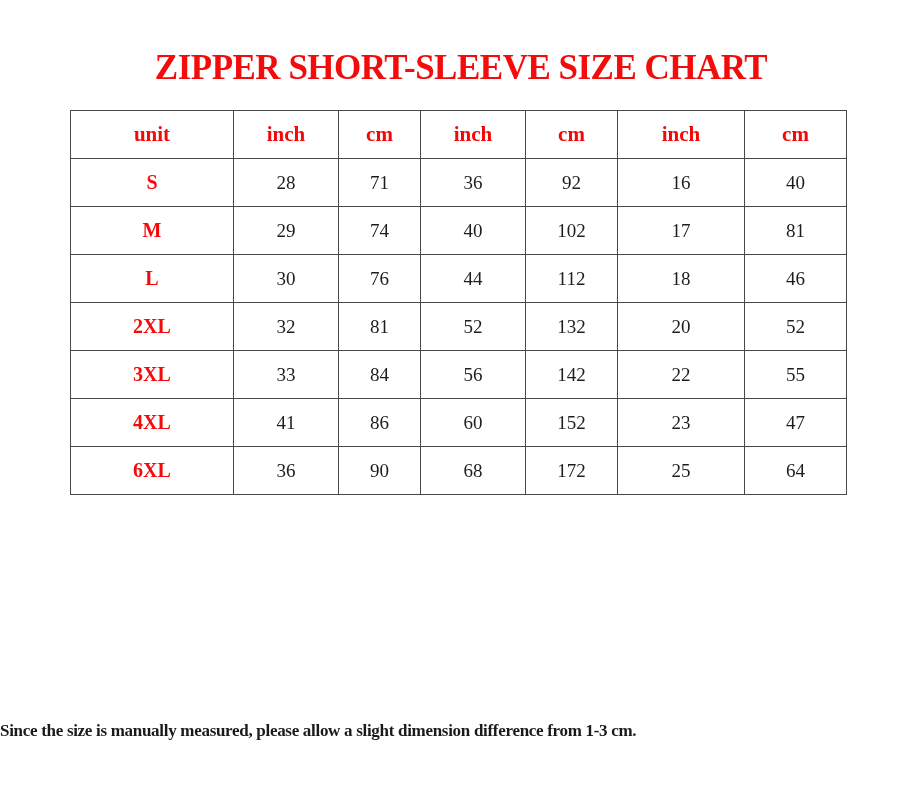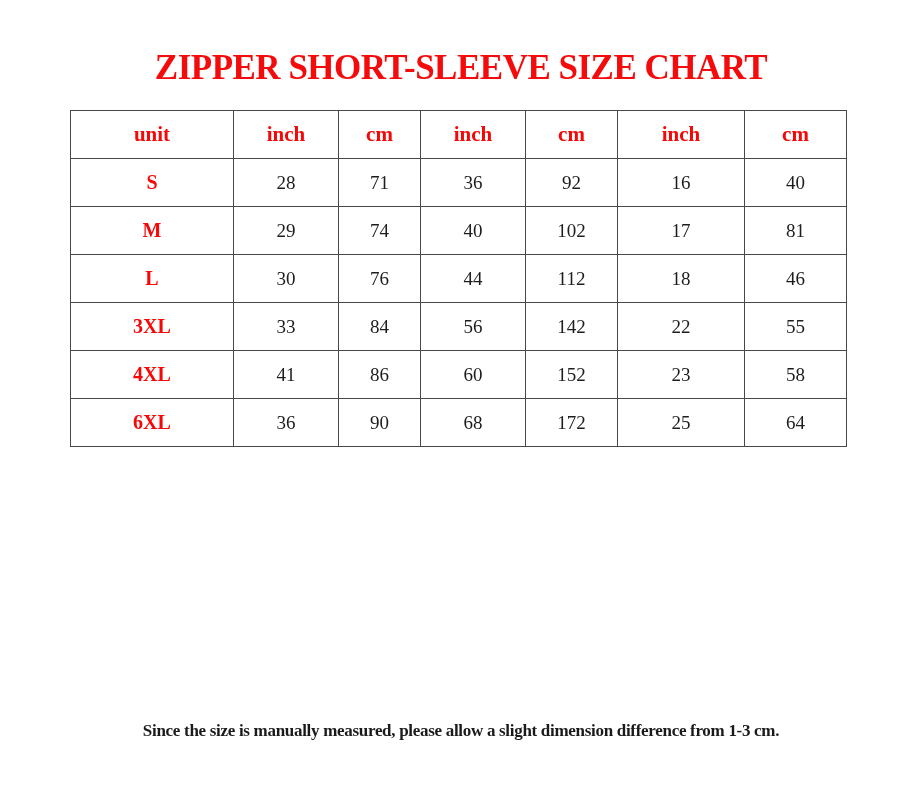--- a/index.html
+++ b/index.html
@@ -66,21 +66,21 @@
   }
   td.measurement-cell {
     color: var(--value-black);
     font-size: 19px;
     font-weight: normal;
   }
 
   .footnote {
     position: absolute;
     top: 721px; left: 0; width: 100%;
-    text-align: center;
+    text-align: left;
     font-size: 17px;
     font-weight: bold;
     letter-spacing: -0.3px;
     color: #1a1a1a;
     white-space: nowrap;
   }
 </style>
 </head>
 <body>
 
@@ -131,36 +131,45 @@
         <tr class="data-row">
           <td class="size-label-cell">L</td>
           <td class="measurement-cell">30</td>
           <td class="measurement-cell">76</td>
           <td class="measurement-cell">44</td>
           <td class="measurement-cell">112</td>
           <td class="measurement-cell">18</td>
           <td class="measurement-cell">46</td>
         </tr>
         <tr class="data-row">
+          <td class="size-label-cell">2XL</td>
+          <td class="measurement-cell">32</td>
+          <td class="measurement-cell">81</td>
+          <td class="measurement-cell">52</td>
+          <td class="measurement-cell">132</td>
+          <td class="measurement-cell">20</td>
+          <td class="measurement-cell">52</td>
+        </tr>
+        <tr class="data-row">
           <td class="size-label-cell">3XL</td>
           <td class="measurement-cell">33</td>
           <td class="measurement-cell">84</td>
           <td class="measurement-cell">56</td>
           <td class="measurement-cell">142</td>
           <td class="measurement-cell">22</td>
           <td class="measurement-cell">55</td>
         </tr>
         <tr class="data-row">
           <td class="size-label-cell">4XL</td>
           <td class="measurement-cell">41</td>
           <td class="measurement-cell">86</td>
           <td class="measurement-cell">60</td>
           <td class="measurement-cell">152</td>
           <td class="measurement-cell">23</td>
-          <td class="measurement-cell">58</td>
+          <td class="measurement-cell">47</td>
         </tr>
         <tr class="data-row">
           <td class="size-label-cell">6XL</td>
           <td class="measurement-cell">36</td>
           <td class="measurement-cell">90</td>
           <td class="measurement-cell">68</td>
           <td class="measurement-cell">172</td>
           <td class="measurement-cell">25</td>
           <td class="measurement-cell">64</td>
         </tr>

